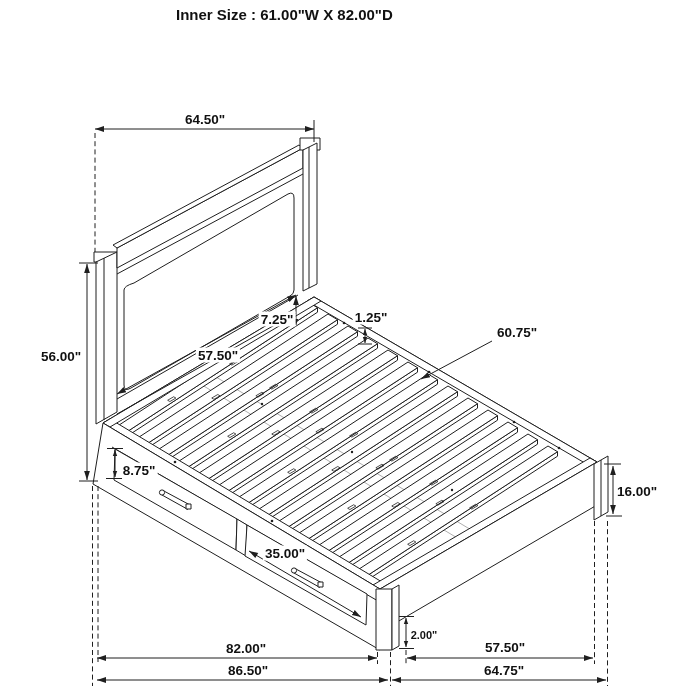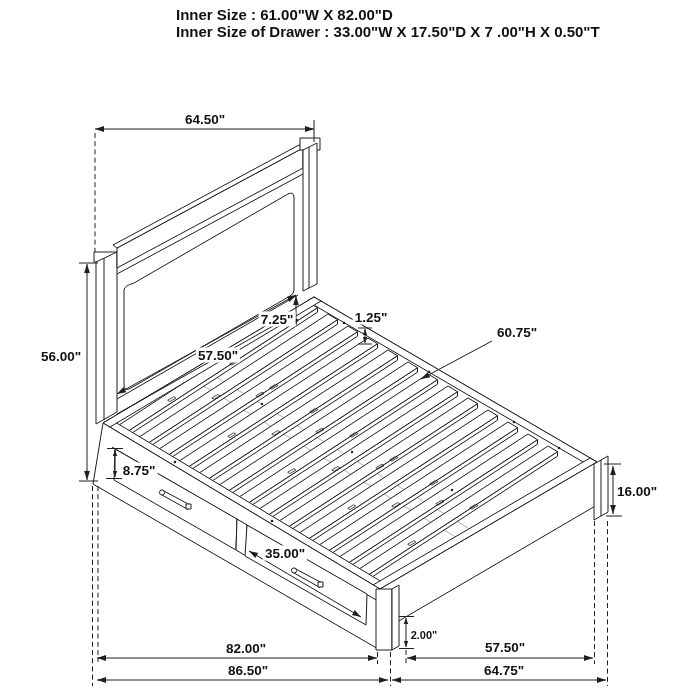--- a/index.html
+++ b/index.html
@@ -13,21 +13,20 @@
   .dim-label.small{font-size:11px;}
   line,path,polygon,rect,polyline{vector-effect:non-scaling-stroke;}
 </style>
 </head>
 <body>
 
 <div class="stage">
 
   <div class="title-block">
     <div>Inner Size : 61.00"W X 82.00"D</div>
-    <div>Inner Size of Drawer : 33.00"W X 17.50"D X 7 .00"H X 0.50"T</div>
   </div>
 
   <svg id="draw" width="700" height="700" viewBox="0 0 700 700">
     <defs>
       <marker id="ae" orient="auto" markerUnits="userSpaceOnUse" markerWidth="12" markerHeight="9" refX="9" refY="0" viewBox="0 -4.5 12 9">
         <path d="M0,-2.9 L9,0 L0,2.9 Z" fill="#1f1f1f" stroke="none"></path>
       </marker>
       <marker id="as" orient="auto" markerUnits="userSpaceOnUse" markerWidth="12" markerHeight="9" refX="0" refY="0" viewBox="-1 -4.5 12 9">
         <path d="M9,-2.9 L0,0 L9,2.9 Z" fill="#1f1f1f" stroke="none"></path>
       </marker>

